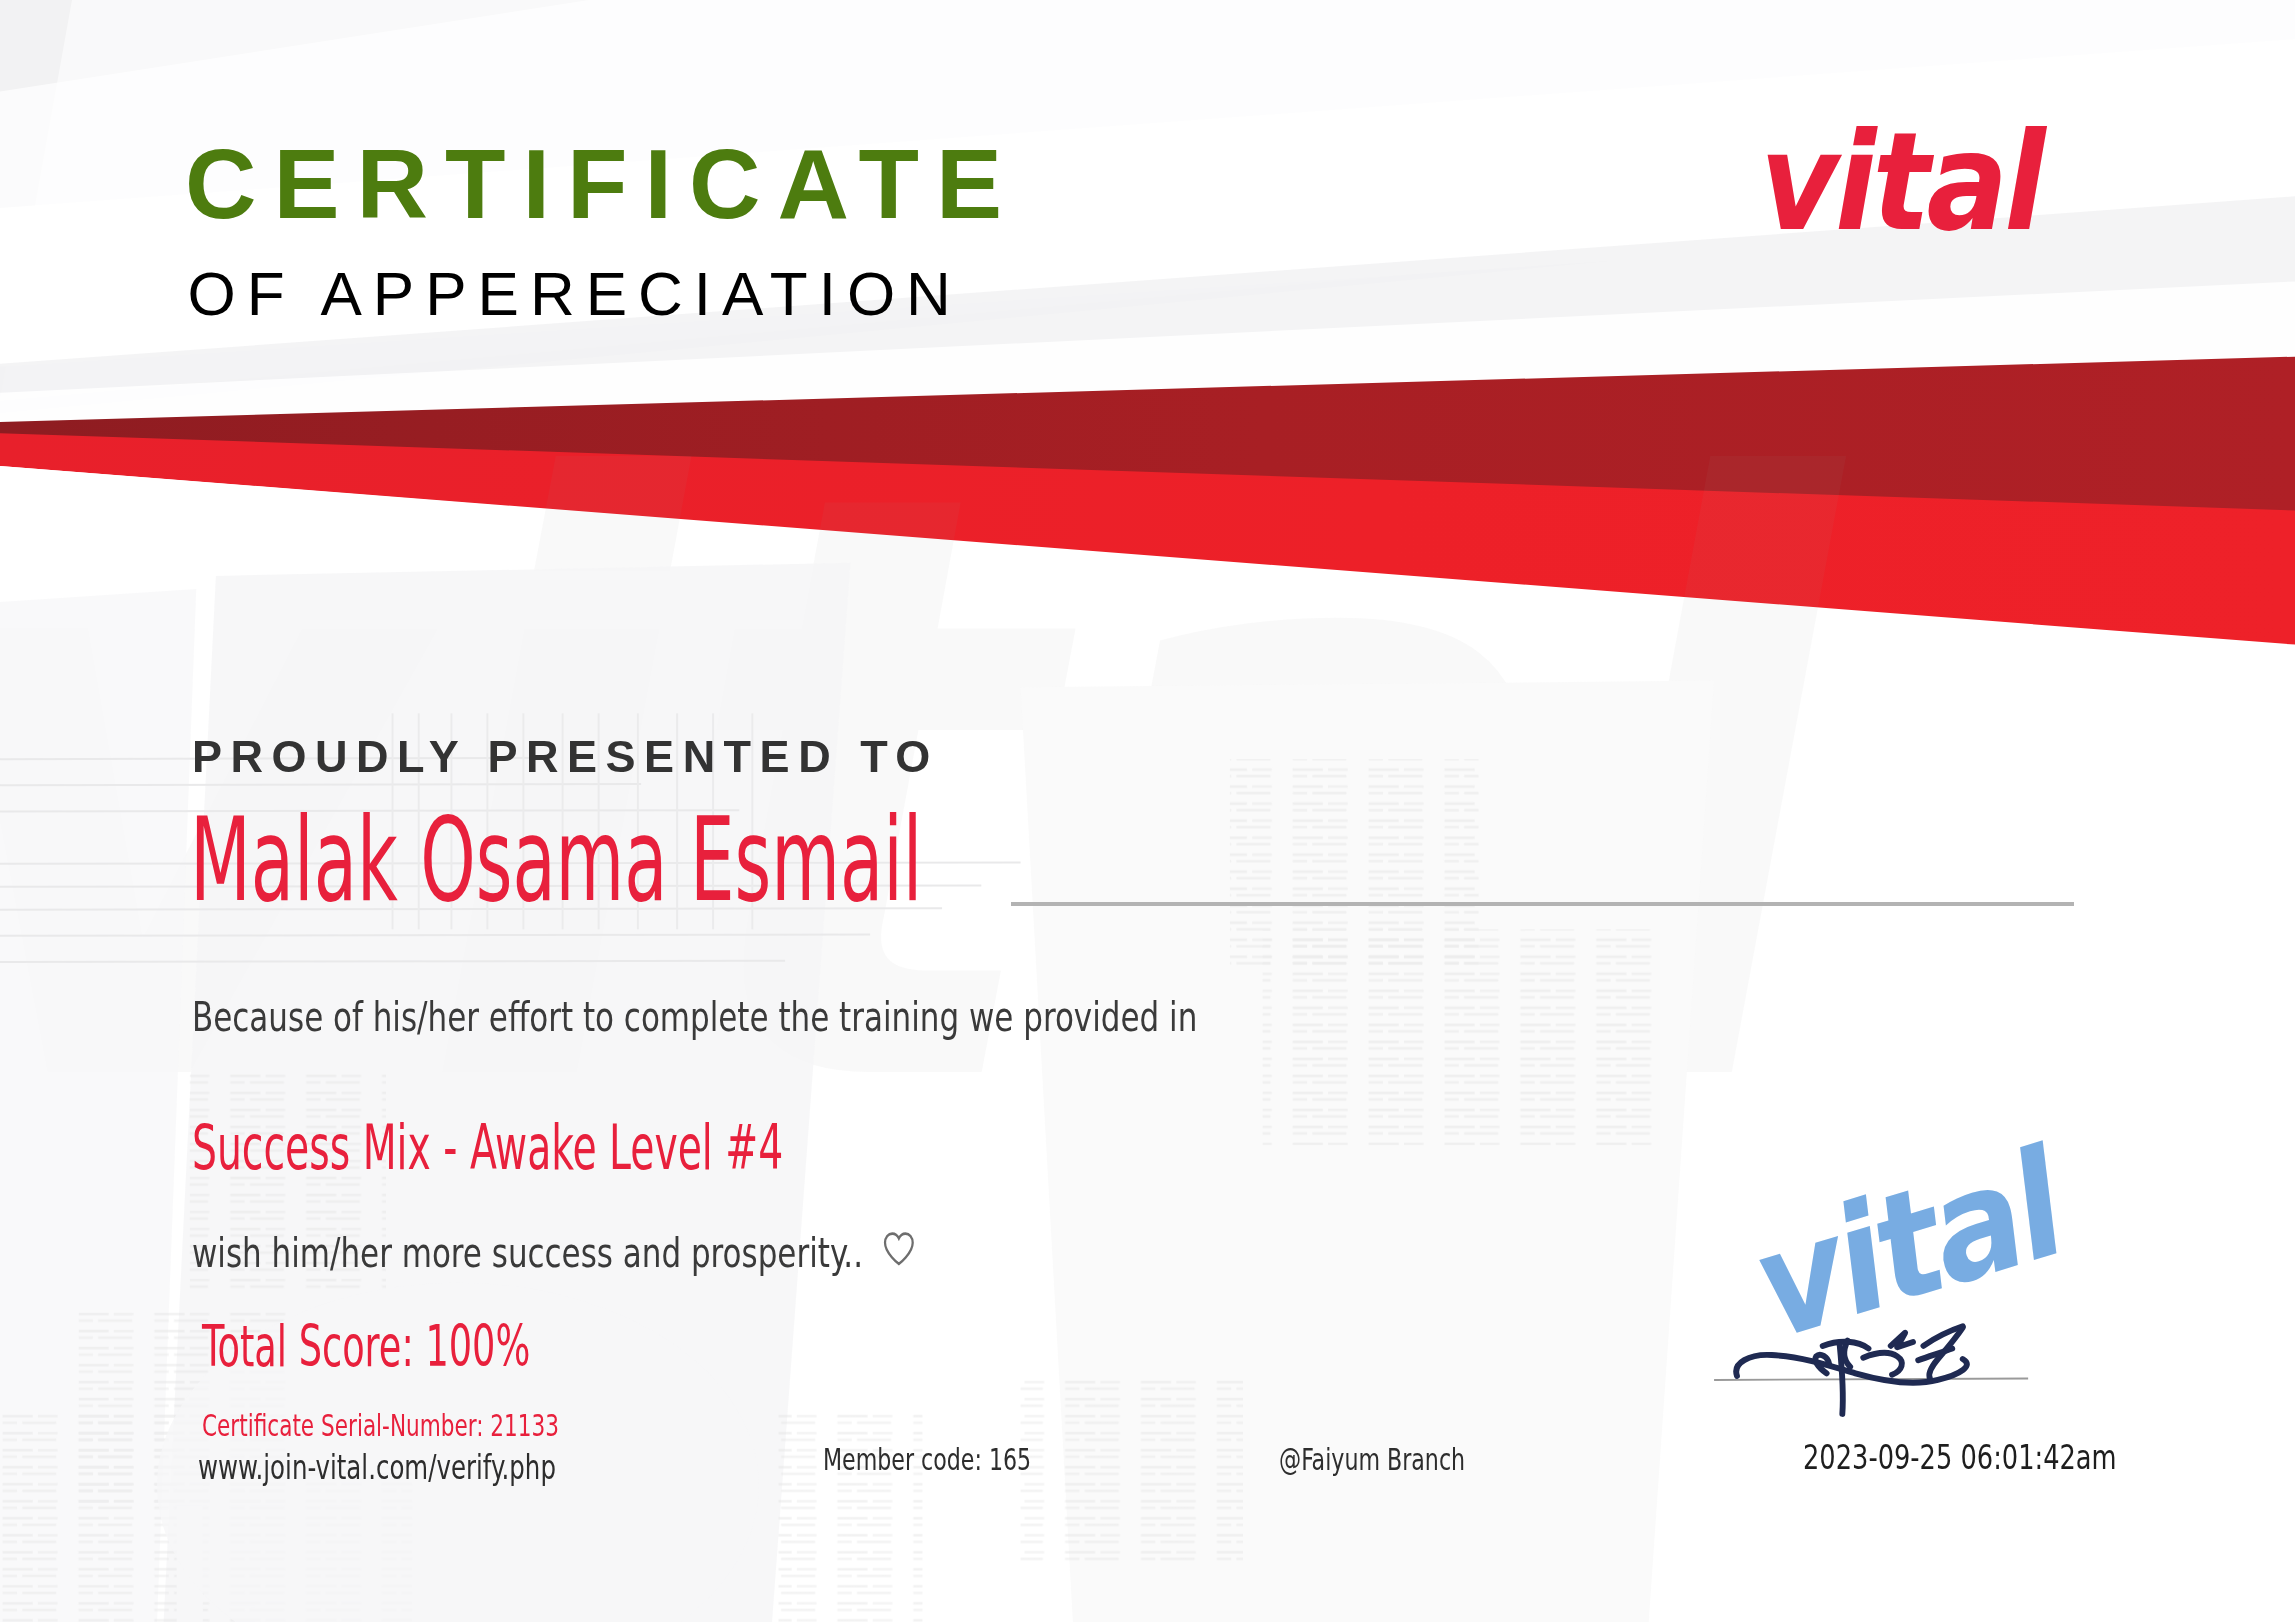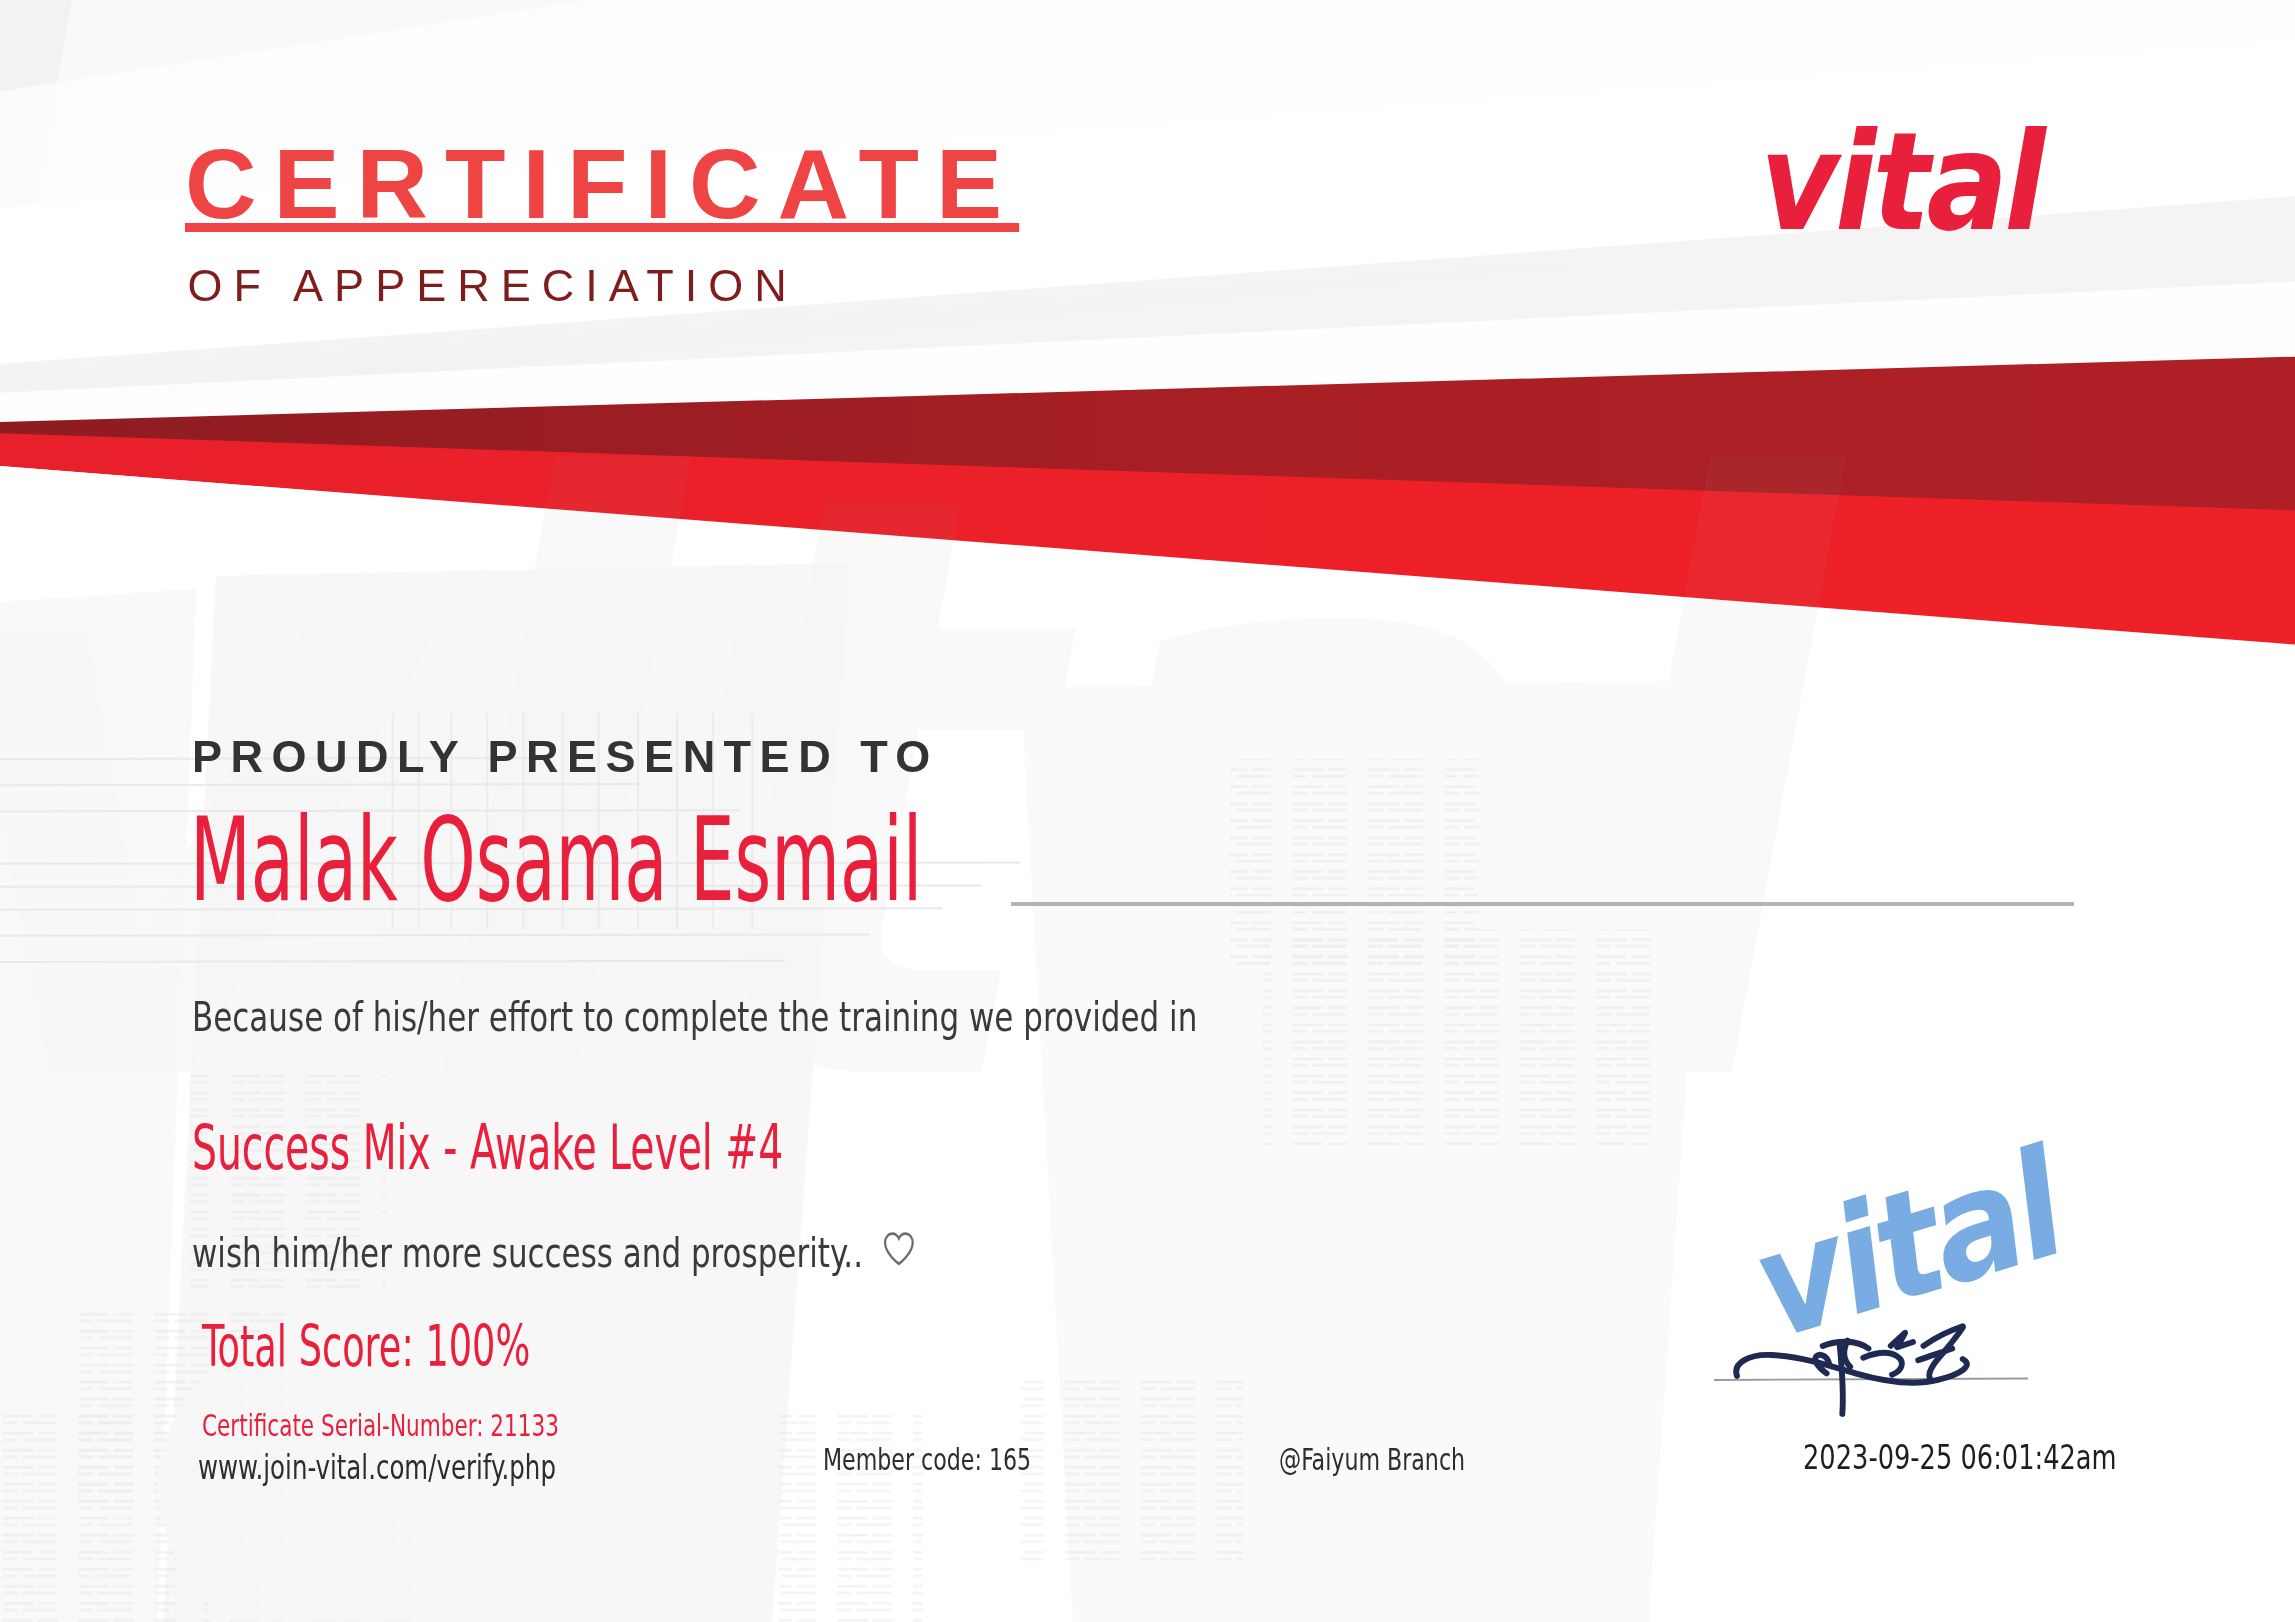--- a/index.html
+++ b/index.html
@@ -33,32 +33,31 @@
     position: absolute;
     left: 185px;
     top: 134px;
     z-index: 6;
   }
   .title-main {
     font-family: "Liberation Sans", sans-serif;
     font-size: 99px;
     font-weight: 700;
     letter-spacing: 17px;
-    color: #ef4444;
+    color: #4d7c0f;
     line-height: 1.0;
     white-space: nowrap;
     margin: 0;
-    text-decoration: underline;
   }
   .title-sub {
     font-family: "Liberation Sans", sans-serif;
-    font-size: 45px;
+    font-size: 62px;
     font-weight: 300;
     letter-spacing: 11px;
-    color: #7f1d1d;
+    color: #000000;
     line-height: 1.0;
     margin: 30px 0 0 2.6px;
     white-space: nowrap;
   }
 
   
   .logo {
     position: absolute;
     left: 1760px;
     top: 115px;

